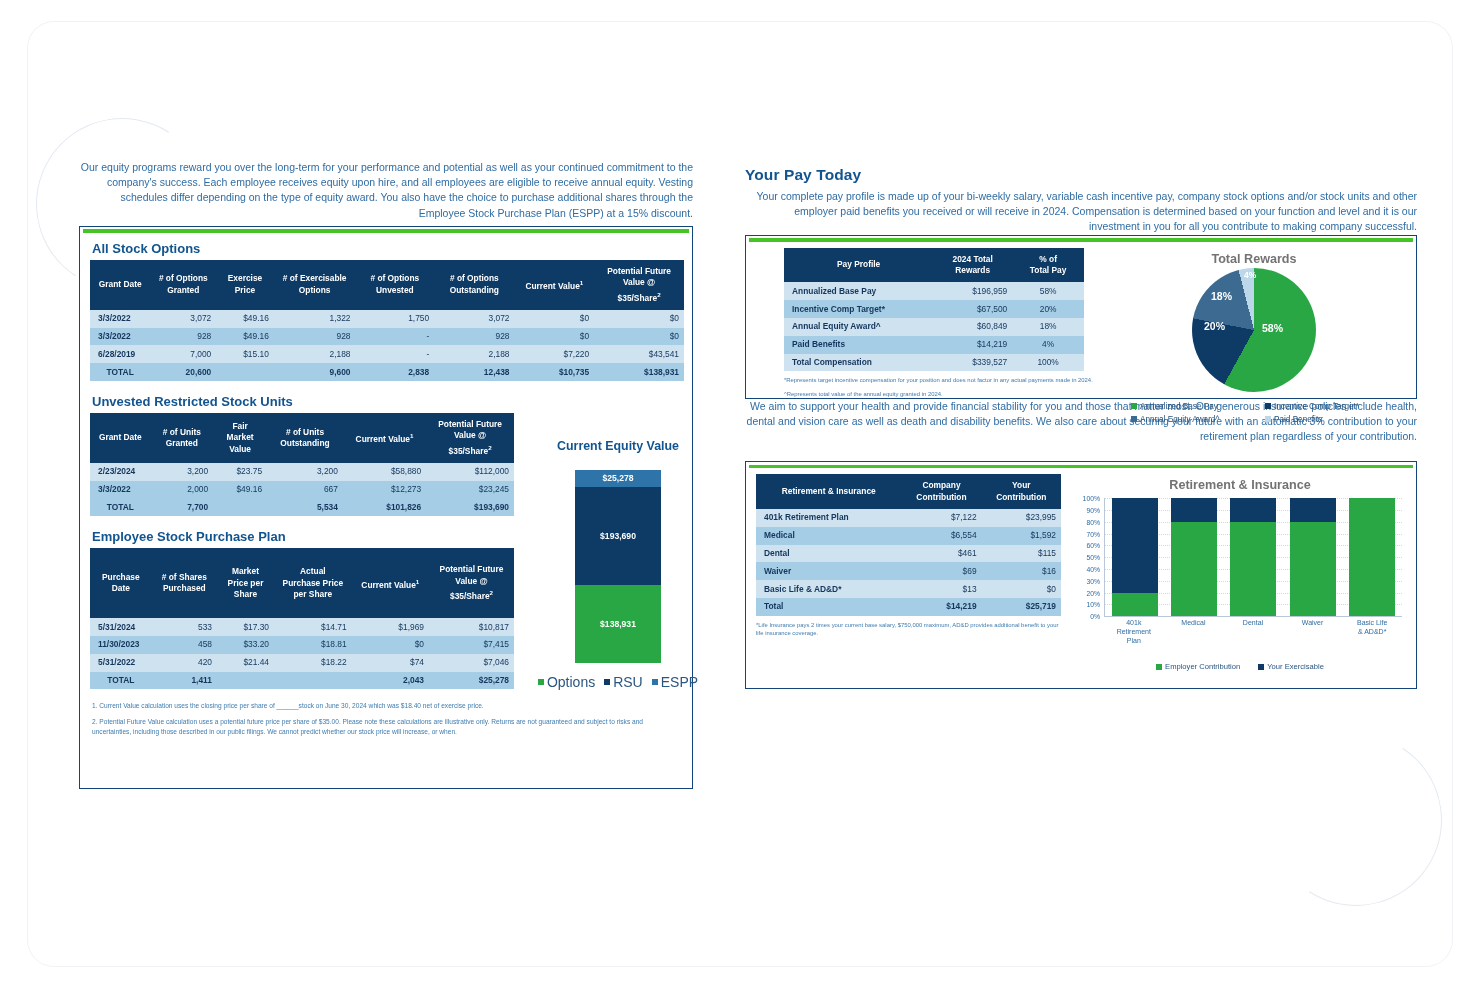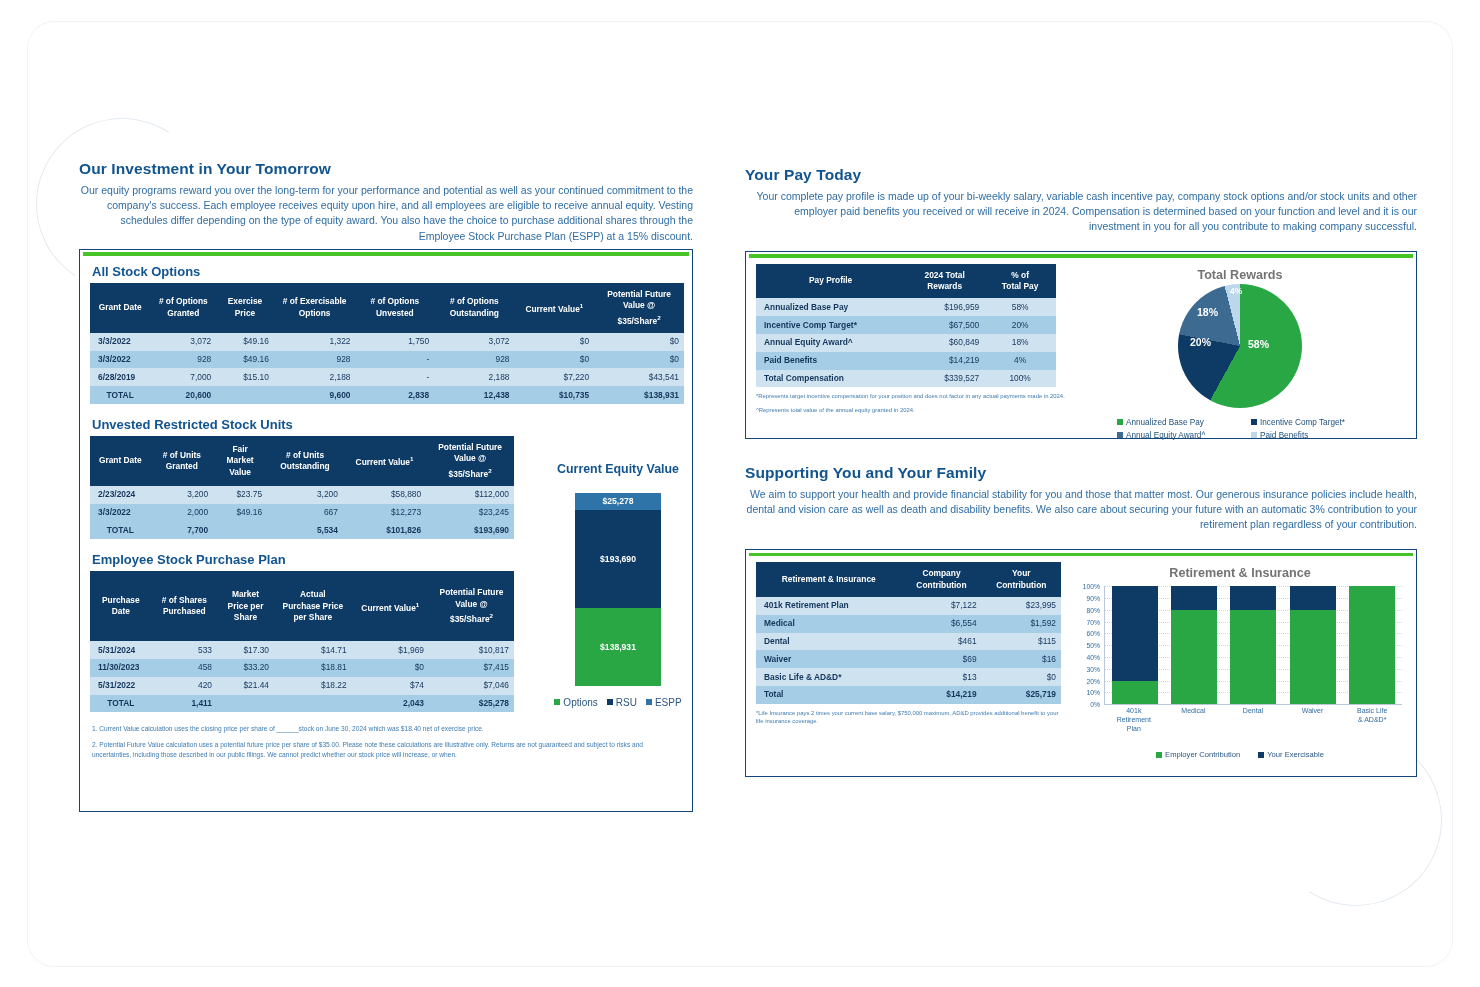--- a/index.html
+++ b/index.html
@@ -74,21 +74,21 @@
   
   .eq-wrap{position:absolute;right:10px;top:212px;width:128px;text-align:center;}
   .eq-title{color:#12548f;font-size:12.4px;font-weight:bold;line-height:15px;margin-bottom:16px;}
   .eq-bar{width:86px;margin:0 auto;}
   .eq-seg{display:flex;align-items:center;justify-content:center;
     color:#ffffff;font-size:8.6px;font-weight:bold;}
   .eq-espp{background:#2e74a8;height:17px;}
   .eq-rsu{background:#0e3b66;height:98px;}
   .eq-opt{background:#28a745;background:#2aa745;height:78px;}
   .eq-legend{display:flex;justify-content:center;gap:9px;margin-top:11px;
-    font-size:10px;color:#2a5680;}
+    font-size:14px;color:#2a5680;}
   .lg{display:flex;align-items:center;gap:3px;}
   .sw{width:6px;height:6px;display:inline-block;}
 
   
   .rt-row{display:flex;gap:8px;}
   .rt-left{width:310px;}
   .rt-right{flex:1;position:relative;}
 
   .chart-title{color:#737373;font-size:12.6px;font-weight:bold;text-align:center;margin:4px 0 2px 0;}
 
@@ -126,21 +126,20 @@
 </head>
 <body>
 
 <div class="page-card">
   <div class="corner-arc"></div>
   <div class="corner-arc br"></div>
 </div>
 
 <div class="col-left">
 
-  <div class="sec-title">Our Investment in Your Tomorrow</div>
   <p class="sec-body">Our equity programs reward you over the long-term for your performance and potential as well as your continued commitment to the company's success. Each employee receives equity upon hire, and all employees are eligible to receive annual equity. Vesting schedules differ depending on the type of equity award. You also have the choice to purchase additional shares through the Employee Stock Purchase Plan (ESPP) at a 15% discount.</p>
 
   <div class="panel" style="margin-top:5px;height:563px;">
     <div class="panel-inner">
 
       <div class="tbl-title">All Stock Options</div>
       <table class="dt" style="width:594px;">
         <thead>
           <tr>
             <th style="width:54px;"><span>Grant Date</span></th>
@@ -312,21 +311,21 @@
       </div>
     </div>
   </div>
 </div>
 
 <div class="col-right">
 
   <div class="sec-title">Your Pay Today</div>
   <p class="sec-body">Your complete pay profile is made up of your bi-weekly salary, variable cash incentive pay, company stock options and/or stock units and other employer paid benefits you received or will receive in 2024.  Compensation is determined based on your function and level and it is our investment in you for all you contribute to making company successful.</p>
 
-  <div class="panel" style="margin-top:16px;height:188px;">
+  <div class="panel" style="height:164px;padding-left:28px;">
     <div class="panel-inner" style="padding:12px 10px 6px 10px;">
       <div class="rt-row">
         <div class="rt-left">
           <table class="dt" style="width:300px;">
             <thead>
               <tr>
                 <th style="width:150px;"><span>Pay Profile</span></th>
                 <th style="width:78px;">2024 Total<br>Rewards</th>
                 <th style="width:72px;">% of<br>Total Pay</th>
               </tr>
@@ -389,21 +388,20 @@
             <span class="lg">
                 <i class="sw" style="background:#bcd7ea;"></i>
                 <span>Paid Benefits</span>
               </span>
           </div>
         </div>
       </div>
     </div>
   </div>
 
-  <div class="sec-title" style="margin-top:25px;">Supporting You and Your Family</div>
   <p class="sec-body">We aim to support your health and provide financial stability for you and those that matter most. Our generous insurance policies include health, dental and vision care as well as death and disability benefits.  We also care about securing your future with an automatic 3% contribution to your retirement plan regardless of your contribution.</p>
 
   <div class="panel" style="margin-top:17px;height:228px;">
     <div class="panel-inner" style="padding:12px 10px 6px 10px;">
       <div class="rt-row">
         <div class="rt-left">
           <table class="dt" style="width:305px;">
             <thead>
               <tr>
                 <th style="width:150px;"><span>Retirement &amp; Insurance</span></th>

